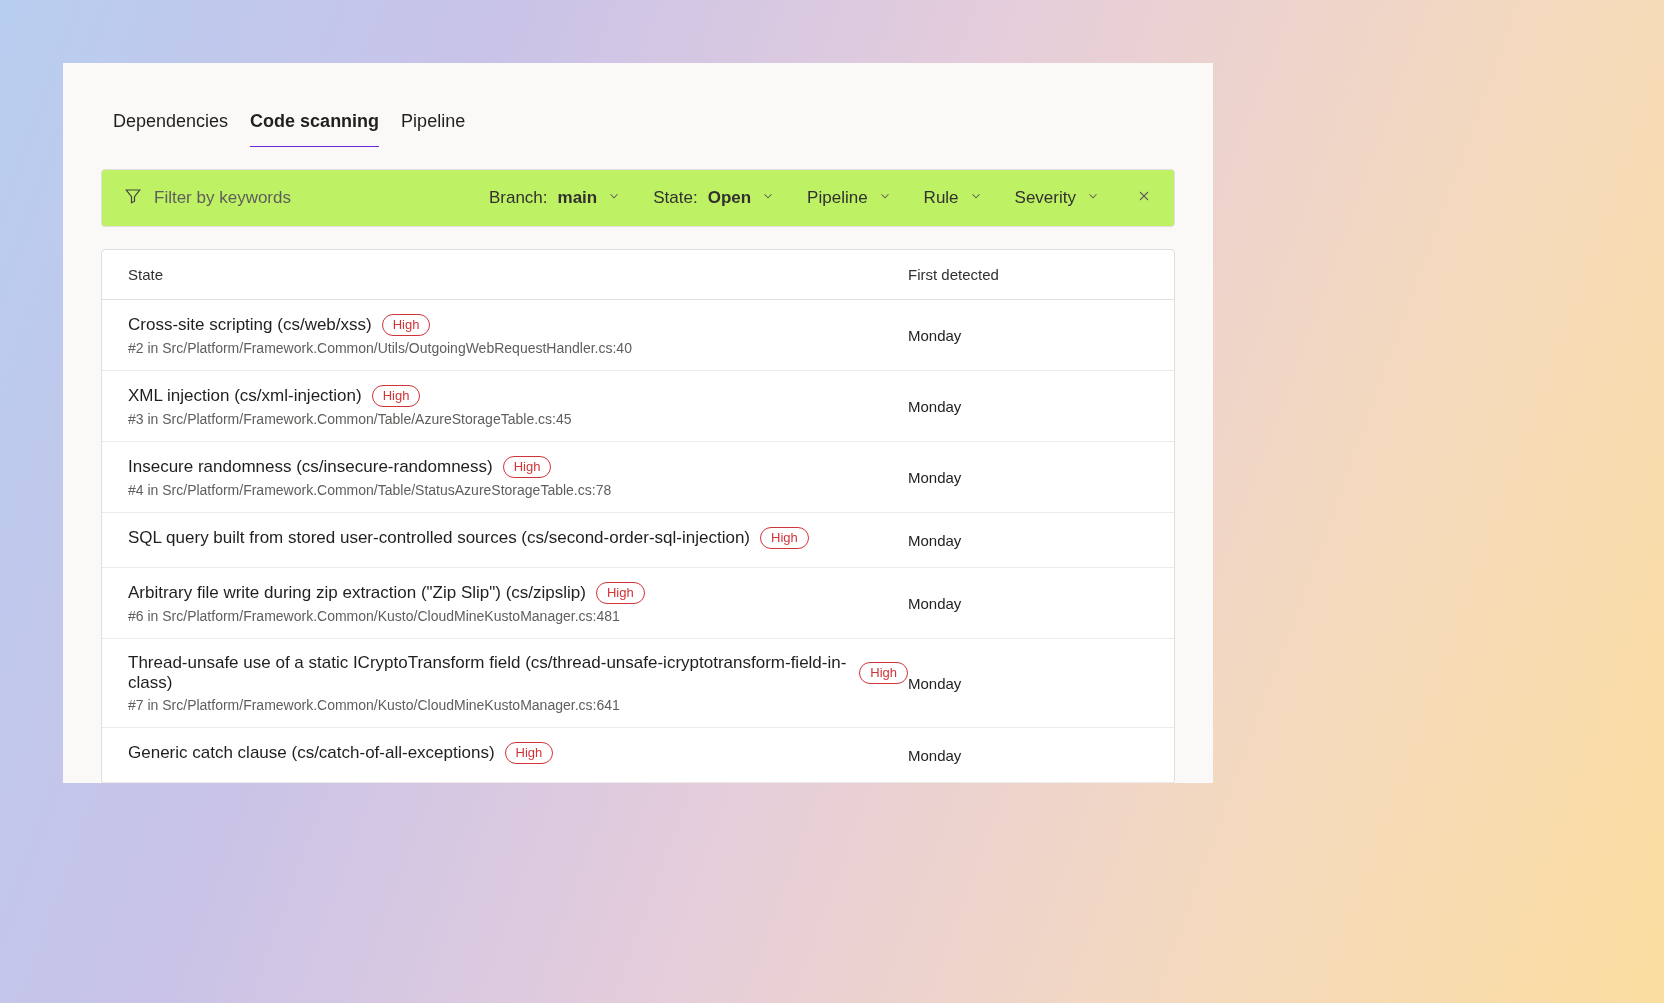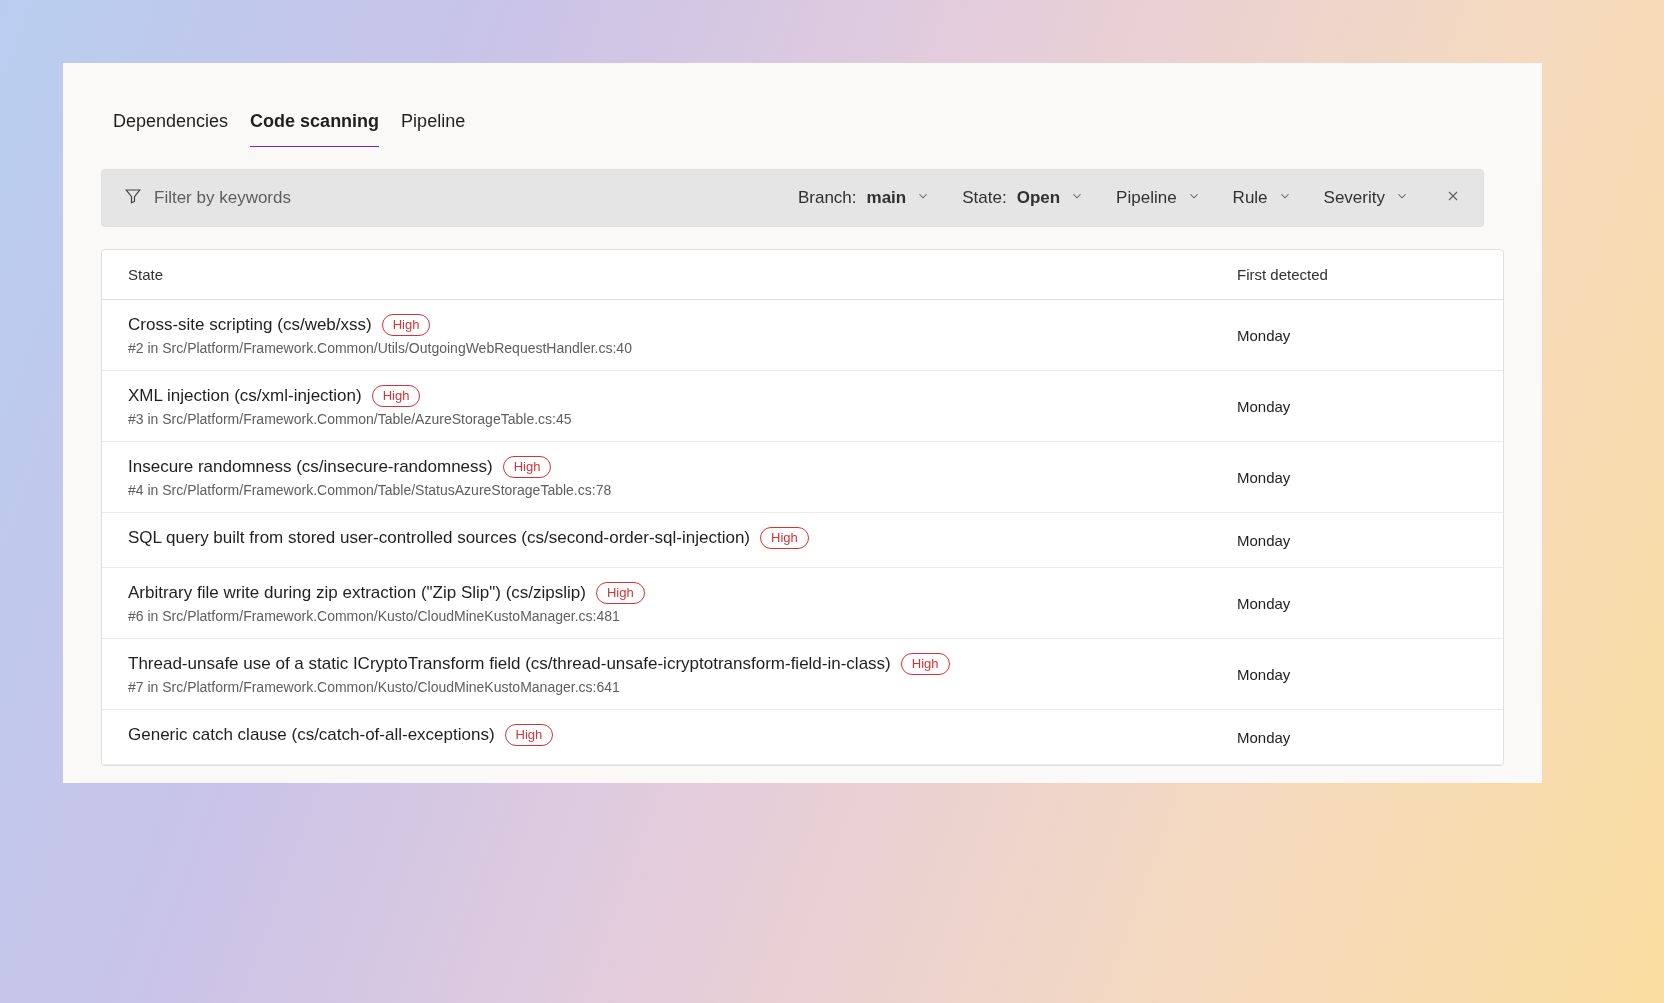--- a/index.html
+++ b/index.html
@@ -7,21 +7,21 @@
     font-family: 'Segoe UI', -apple-system, BlinkMacSystemFont, sans-serif;
     width: 1664px;
     height: 1003px;
     background: linear-gradient(110deg, #b8cef0 0%, #c9c3e8 25%, #e5cddb 50%, #f4d9c0 75%, #fadd9f 100%);
     overflow: hidden;
   }
   .app-window {
     position: absolute;
     left: 63px;
     top: 63px;
-    width: 1479px;
+    width: 1150px;
     height: 720px;
     background: #faf9f8;
     overflow: hidden;
   }
   .tab-bar {
     display: flex;
     gap: 22px;
     padding: 40px 50px 0 50px;
   }
   .tab {
@@ -29,22 +29,22 @@
     color: #201f1e;
     padding: 8px 0 12px 0;
     cursor: pointer;
     border-bottom: 3px solid transparent;
   }
   .tab.active {
     font-weight: 600;
     border-bottom: 1px solid #6d28d9;
   }
   .filter-bar {
-    margin: 22px 58px 0 38px;
-    background: #e5e5e5;
+    margin: 22px 38px 0 38px;
+    background: #bef264;
     border: 1px solid #e1dfdd;
     border-radius: 4px;
     display: flex;
     align-items: center;
     height: 58px;
     padding: 2px 22px;
   }
   .filter-left {
     display: flex;
     align-items: center;

